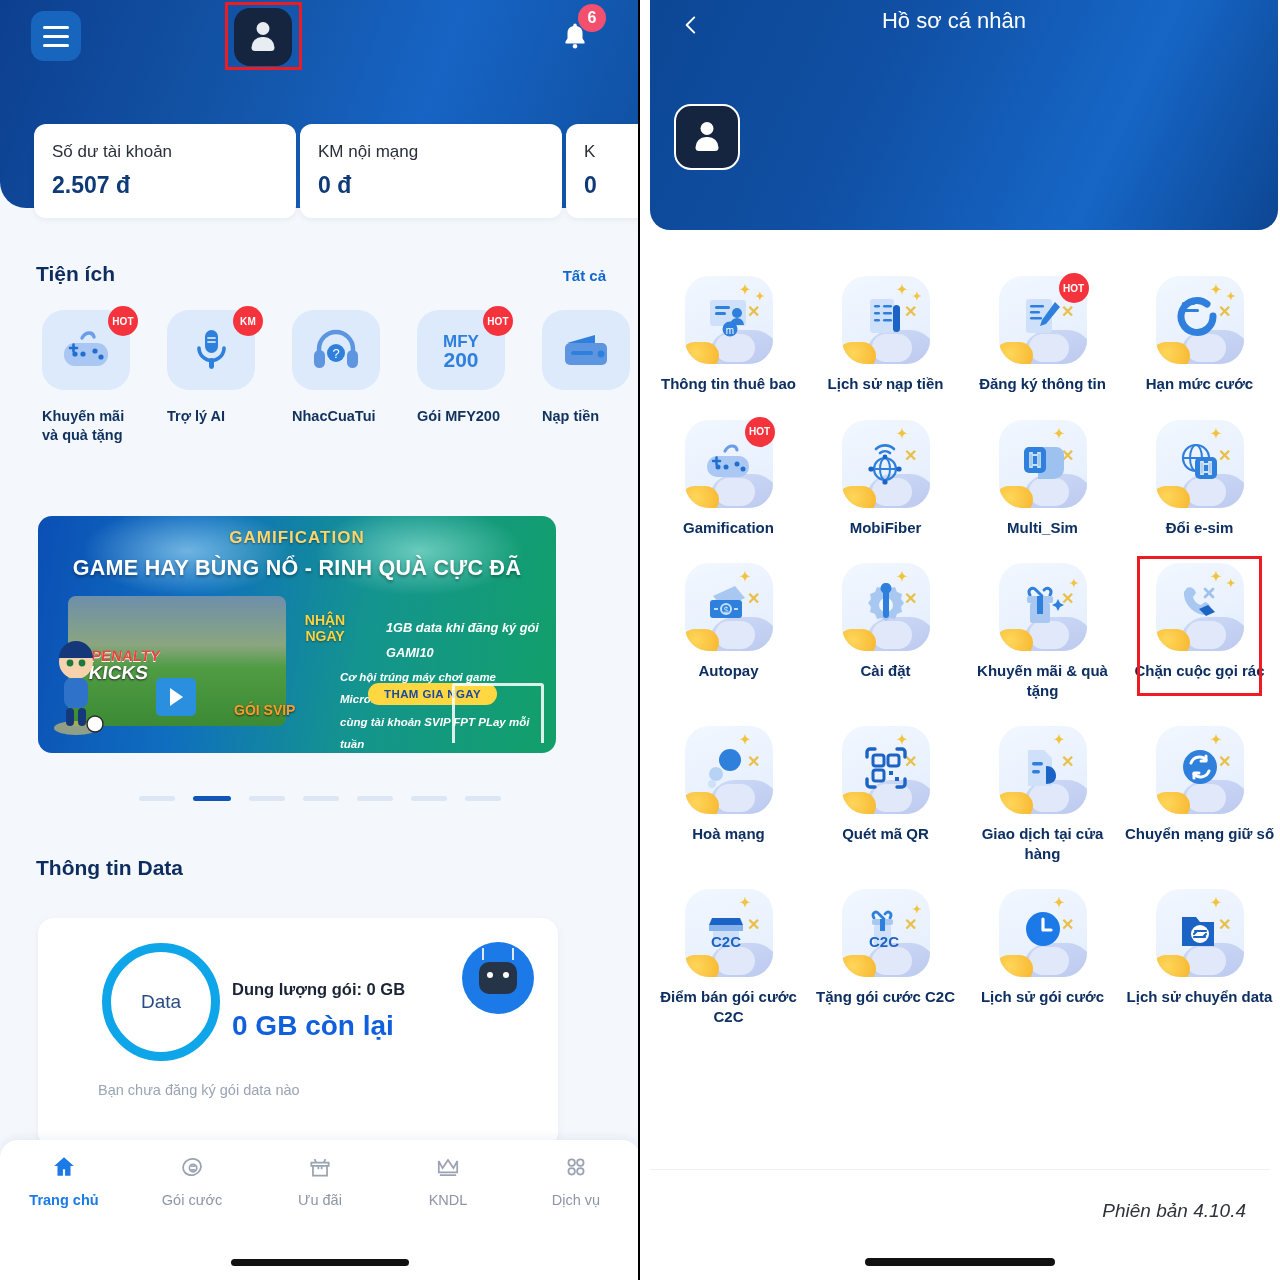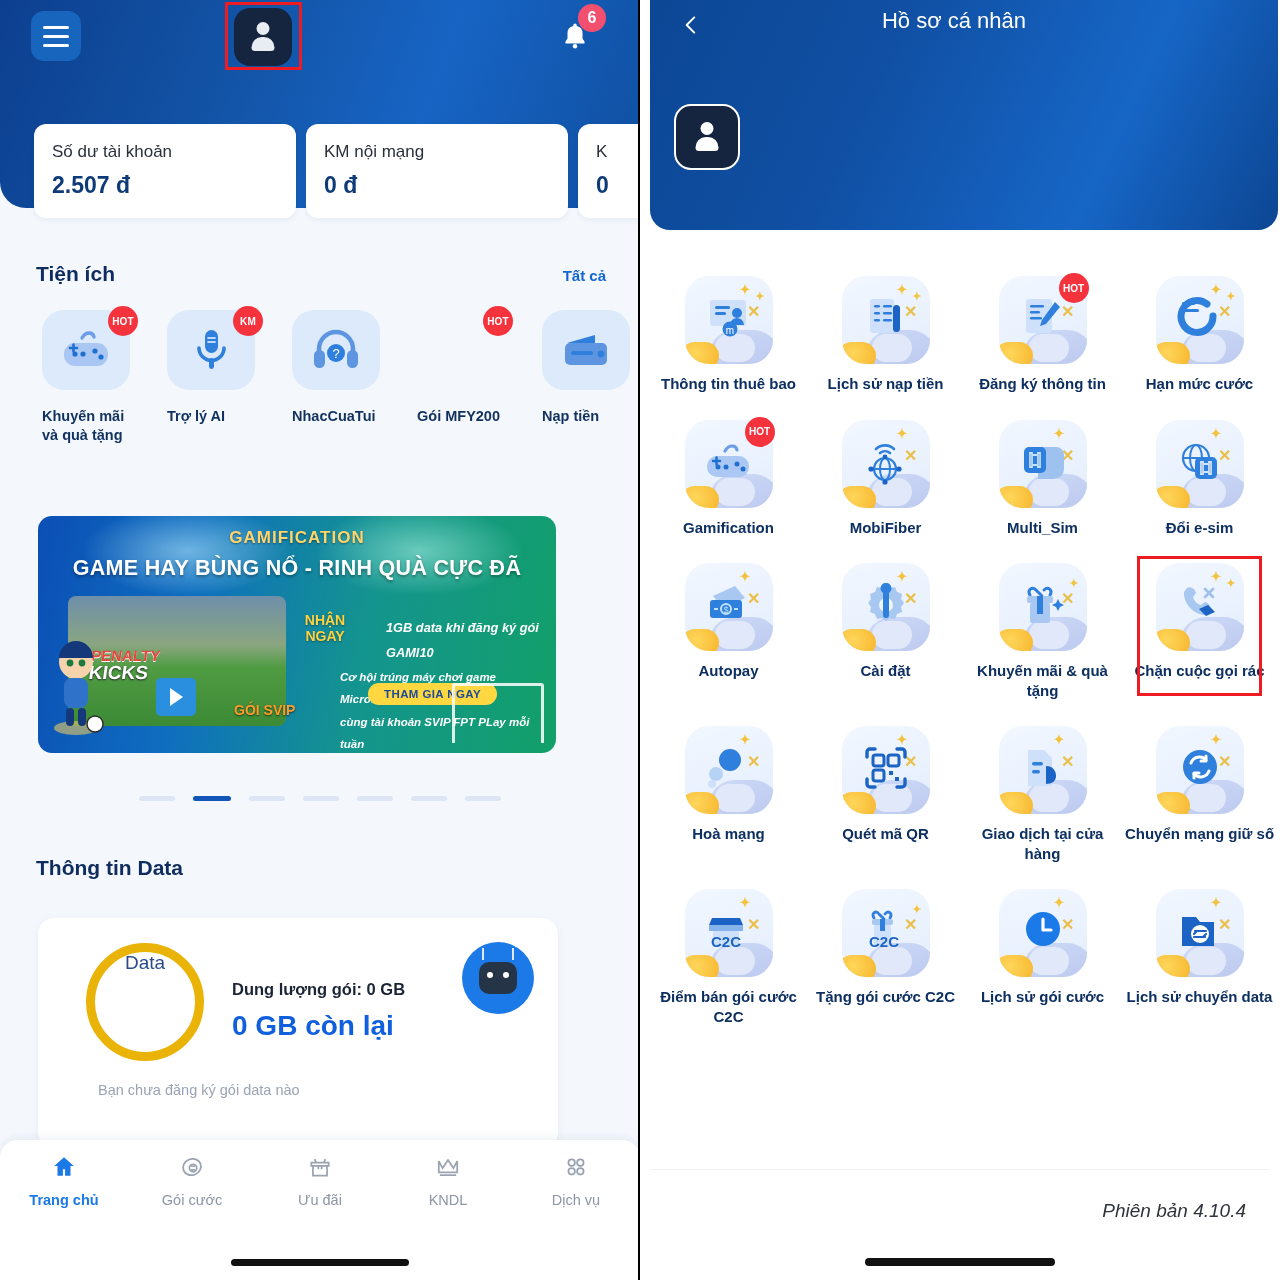--- a/index.html
+++ b/index.html
@@ -54,21 +54,21 @@
   .bell-wrap { position: absolute; right: 36px; top: 12px; width: 46px; height: 46px; }
   .bell-icon { position: absolute; left: 4px; top: 9px; }
   .bell-badge {
     position: absolute; right: -4px; top: -8px;
     min-width: 28px; height: 28px; padding: 0 4px;
     background: #f2506e; border-radius: 14px; color: #fff;
     font-size: 16px; font-weight: 700; display:flex; align-items:center; justify-content:center;
   }
 
   .balance-row {
-    position: absolute; top: 124px; left: 34px; display: flex; gap: 10px;
+    position: absolute; top: 124px; left: 34px; display: flex; gap: 4px;
   }
   .balance-card {
     width: 262px; height: 94px; background: #fff; border-radius: 12px;
     padding: 18px 0 0 18px; box-shadow: 0 2px 6px rgba(20,50,100,.06);
     flex: none;
   }
   .balance-card .bc-label { font-size: 17px; color: #2a2f3a; margin-bottom: 10px; }
   .balance-card .bc-value { font-size: 23px; font-weight: 700; color: #0e3a78; }
 
   .section-head {
@@ -164,23 +164,23 @@
   .dots { position: absolute; left: 0; top: 796px; width: 640px; display:flex; justify-content:center; gap: 18px; }
   .dot { width: 36px; height: 5px; border-radius: 3px; background: #dde6f4; }
   .dot.active { background: #1255b8; width: 38px; }
 
   .data-title { position: absolute; left: 36px; top: 856px; font-size: 21px; font-weight: 700; color: #0e2d5e; }
   .data-card {
     position: absolute; left: 38px; top: 918px; width: 520px; height: 230px;
     background: #fff; border-radius: 16px; box-shadow: 0 2px 10px rgba(20,50,100,.05);
   }
   .ring {
-    position:absolute; left: 48px; top: 25px; width: 118px; height: 118px;
-    border-radius: 50%; border: 9px solid #eab308;
-    display:flex; justify-content:center;
+    position:absolute; left: 64px; top: 25px; width: 118px; height: 118px;
+    border-radius: 50%; border: 9px solid #0ea5e9;
+    display:flex; align-items:center; justify-content:center;
   }
   .ring span { font-size: 19px; color: #2a4c86; }
   .dcap { position:absolute; left: 194px; top: 62px; font-size: 16.5px; color: #1a2435; font-weight: 600; }
   .dleft { position:absolute; left: 194px; top: 92px; font-size: 28px; font-weight: 800; color: #1060dd; }
   .dnote { position:absolute; left: 60px; top: 164px; font-size: 14.5px; color: #9aa4b4; }
   .robot {
     position:absolute; right: 24px; top: 24px; width: 72px; height: 72px; border-radius: 50%;
     background: #1b7ae8; display:flex; align-items:center; justify-content:center;
   }
   .robot .face { width: 38px; height: 32px; background:#253447; border-radius: 10px; position:relative; }
@@ -377,20 +377,26 @@
               <circle cx="26" cy="25" r="9" fill="#2f7fdc"></circle>
               <text x="26" y="30" font-size="13" fill="#fff" text-anchor="middle" font-family="Liberation Sans">?</text>
             </svg>
           </div>
         </div>
         <div class="util-label">NhacCuaTui</div>
       </div>
 
       <div class="util">
         <div class="util-ico-wrap">
+          <div class="util-ico">
+            <svg width="62" height="46" viewBox="0 0 62 46">
+              <text x="31" y="20" font-size="17" font-weight="bold" fill="#2f7fdc" text-anchor="middle" font-family="Liberation Sans">MFY</text>
+              <text x="31" y="40" font-size="21" font-weight="bold" fill="#2f7fdc" text-anchor="middle" font-family="Liberation Sans">200</text>
+            </svg>
+          </div>
           <div class="hot-badge">HOT</div>
         </div>
         <div class="util-label">Gói MFY200</div>
       </div>
 
       <div class="util">
         <div class="util-ico-wrap">
           <div class="util-ico">
             <svg width="50" height="38" viewBox="0 0 50 38">
               <path d="M6 12 L34 4 L34 12 Z" fill="#2f7fdc"></path>

